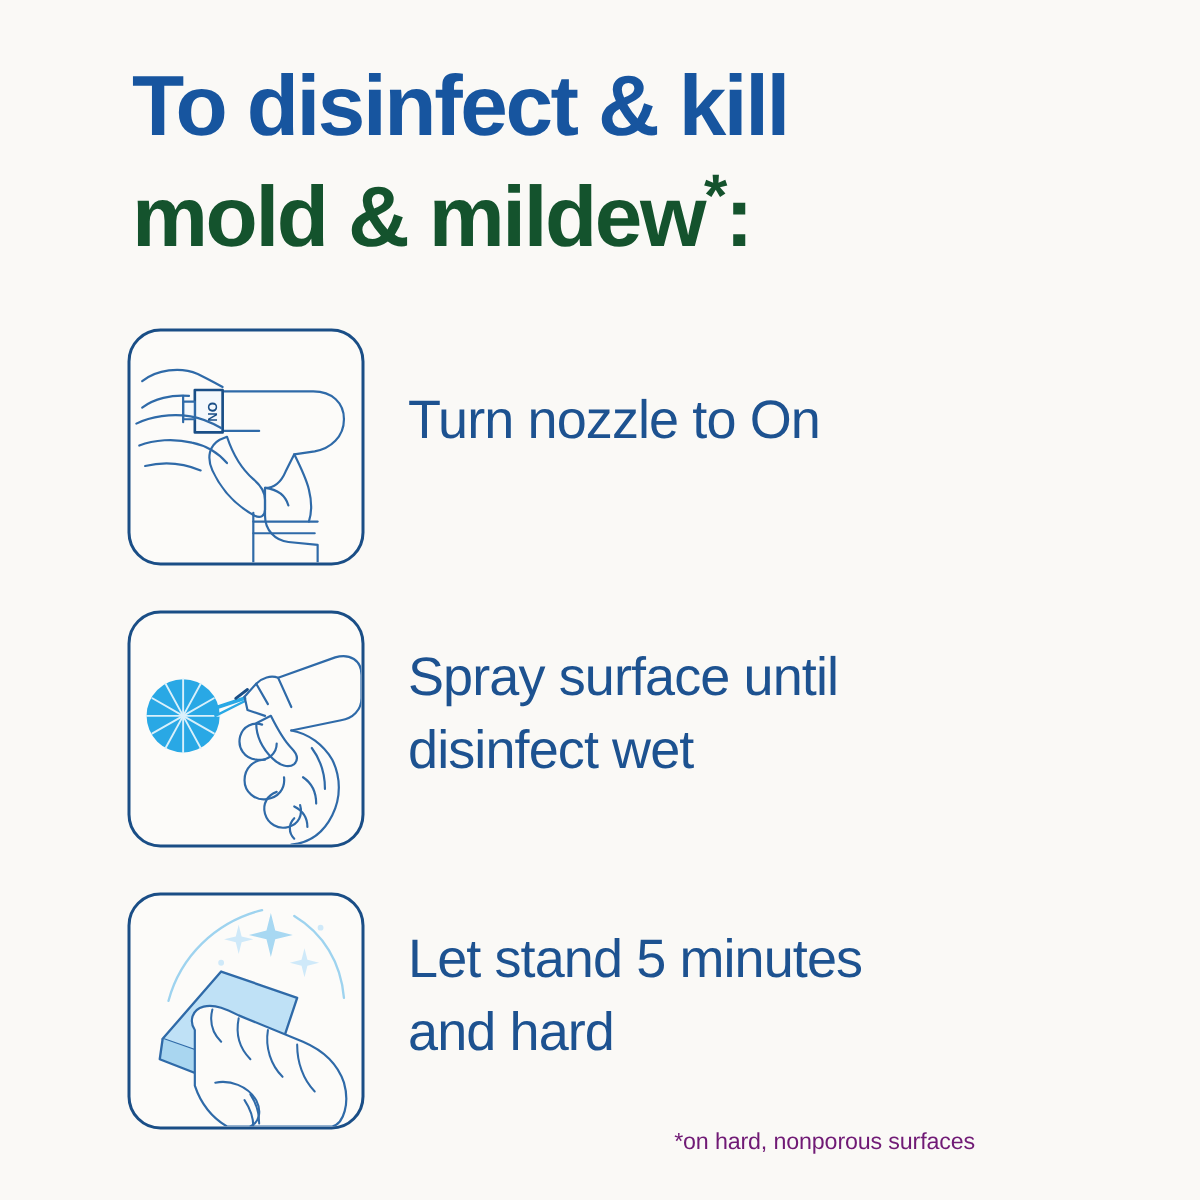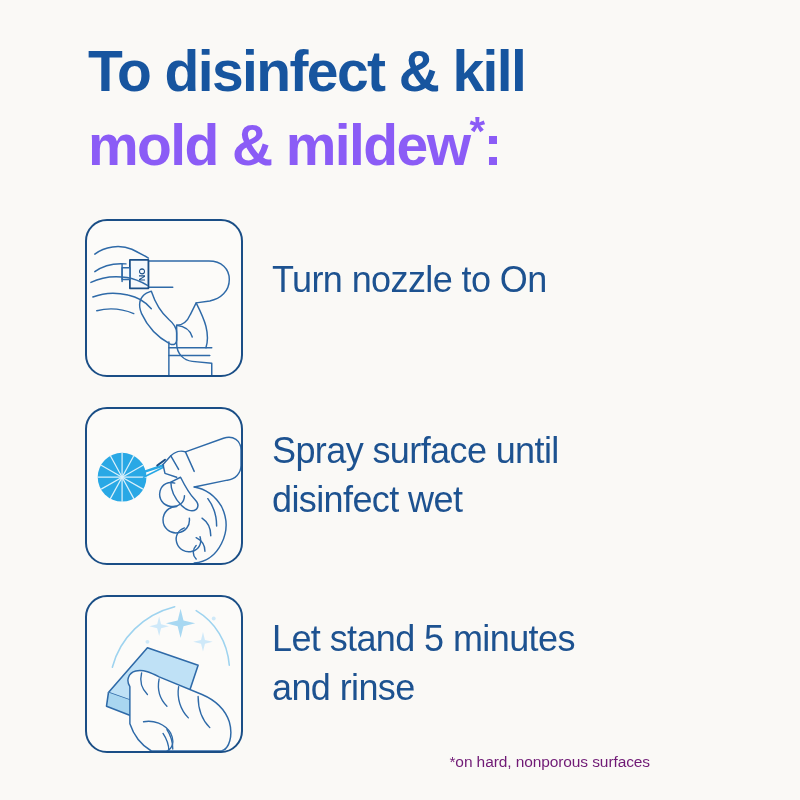--- a/index.html
+++ b/index.html
@@ -32,21 +32,21 @@
     width: 660px;
   }
   .heading-line {
     font-size: 57px;
     font-weight: bold;
     letter-spacing: -1.6px;
     line-height: 74px;
     white-space: nowrap;
   }
   .heading-line-1 { color: #17559f; }
-  .heading-line-2 { color: #8b5cf6; }
+  .heading-line-2 { color: #14532d; }
   .asterisk-sup {
     font-size: 40px;
     vertical-align: super;
     line-height: 0;
   }
 
   
   .steps {
     position: absolute;
     left: 0;
@@ -247,21 +247,21 @@
             <path d="M114 102 C114 114 118 126 126 134"></path>
 
             <path d="M58 128 C68 126 80 130 86 140 C90 148 88 155 82 158"></path>
             <path d="M78 140 C82 146 84 152 84 158"></path>
             <path d="M82 136 C86 142 88 149 88 156"></path>
           </g>
         </svg>
       </div>
       <div class="step-text">
         <span class="l">Let stand 5 minutes</span>
-        <span class="l">and rinse</span>
+        <span class="l">and hard</span>
       </div>
     </div>
 
   </div>
 
   <div class="footnote">*on hard, nonporous surfaces</div>
 
 </div>
 
 </body></html>

